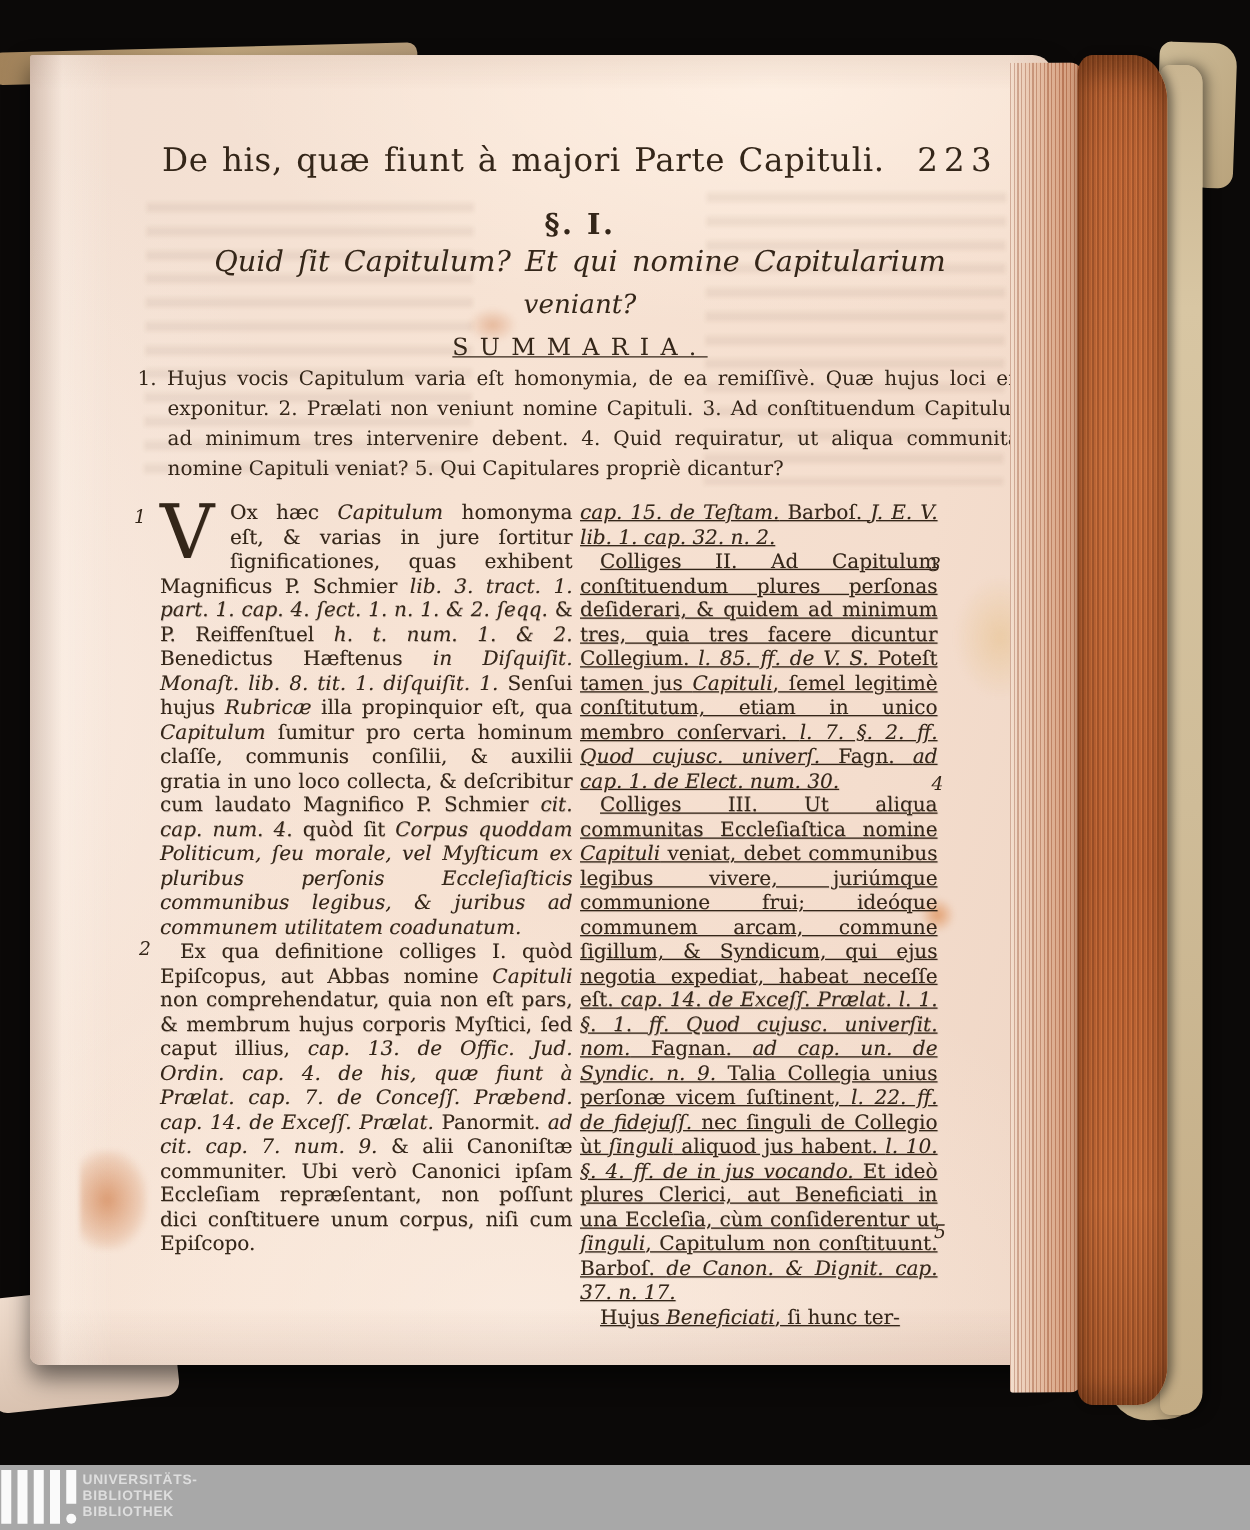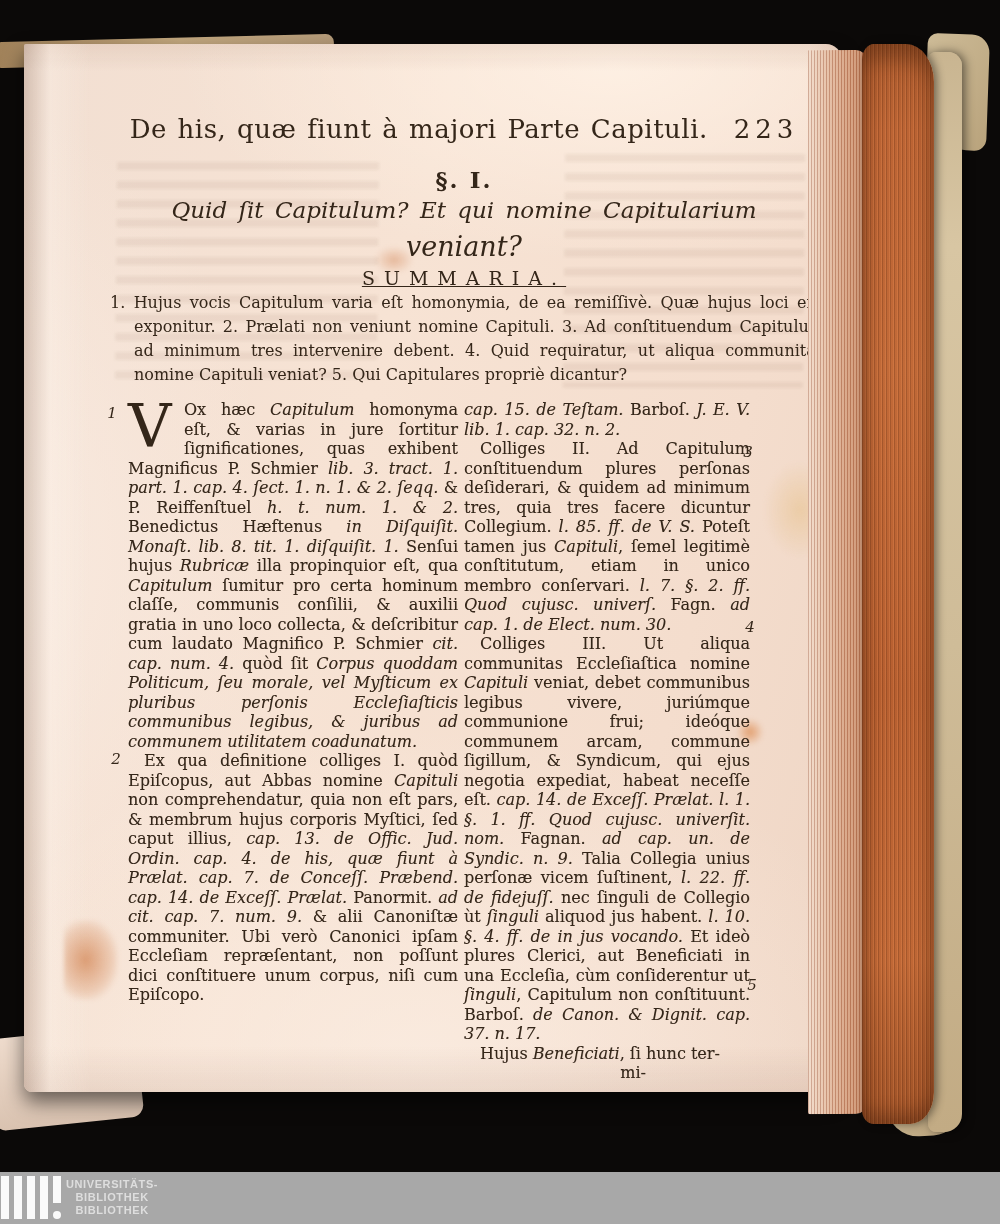--- a/index.html
+++ b/index.html
@@ -62,42 +62,42 @@
     background:repeating-linear-gradient(180deg, rgba(115,78,58,.10) 0 8px, rgba(0,0,0,0) 8px 19px);}
   .bleed.b1{left:92px;top:118px;width:262px;height:222px;}
   .bleed.b2{left:540px;top:110px;width:240px;height:234px;}
 
   
   .centered{position:absolute;left:60px;width:760px;text-align:center;}
   .running-head{top:70px;font-size:26px;letter-spacing:.5px;word-spacing:2px;white-space:nowrap;}
   .running-head .pagenum{margin-left:26px;letter-spacing:5px;}
   .section-mark{top:122px;font-size:23px;font-weight:bold;letter-spacing:2px;}
   .section-title-1{top:153px;font-size:23px;font-style:italic;word-spacing:4px;}
-  .section-title-2{top:187px;font-size:27px;font-style:italic;}
+  .section-title-2{top:187px;font-size:21px;font-style:italic;}
   .summaria-head{top:223px;font-size:19px;letter-spacing:9px;text-decoration:underline;}
 
   .summary-block{position:absolute;left:86px;top:247px;width:690px;
     font-size:16px;line-height:24px;text-align:justify;
     text-indent:-24px;padding-left:24px;}
 
   .col{position:absolute;top:356px;font-size:16px;line-height:19.5px;text-align:justify;
        text-shadow:.3px .3px 0 rgba(52,38,25,.30);}
   .col p{margin:0;}
   .col p.indent{text-indent:16px;}
   .col-left{left:104px;width:330px;}
-  .col-right{left:440px;width:286px;}
+  .col-right{left:440px;width:286px;text-decoration:underline;}
   .dropcap{float:left;font-size:60px;line-height:48px;height:52px;width:52px;margin:2px 4px 0 0;}
   .catchword{text-align:right;padding-right:104px;}
 
   .margin-num{position:absolute;font-size:15px;font-style:italic;width:20px;text-align:center;}
   .m1{left:78px;top:360px;}  .m2{left:82px;top:706px;}
   .m3{left:714px;top:399px;} .m4{left:716px;top:574px;} .m5{left:718px;top:932px;}
 
   
-  .footer-band{position:absolute;left:0;top:1172px;width:1000px;height:52px;background:#a8a8a8;z-index:6;text-align:center;}
+  .footer-band{position:absolute;left:0;top:1172px;width:1000px;height:52px;background:#a8a8a8;z-index:6;}
   .logo-bars{position:absolute;left:1px;top:4px;display:flex;gap:5px;}
   .bar{width:8px;height:43px;background:#fafafa;}
   .bar-excl{width:8px;height:43px;position:relative;}
   .bar-excl .stem{width:8px;height:27px;background:#fafafa;}
   .bar-excl .dot{position:absolute;left:0;bottom:0;width:8px;height:8px;border-radius:50%;background:#fafafa;}
   .logo-text{position:absolute;left:66px;top:6px;
     font-family:"Liberation Sans","DejaVu Sans",sans-serif;font-size:11px;font-weight:bold;
     letter-spacing:.6px;line-height:13px;color:#dedede;}
 </style>
 </head>
@@ -137,21 +137,20 @@
     <div class="col col-left">
       <p><span class="dropcap">V</span><span><span>Ox hæc </span><i>Capitulum</i><span> homonyma eſt, &amp; varias in jure ſortitur ſignificationes, quas exhibent Magnificus P. Schmier </span><i>lib. 3. tract. 1. part. 1. cap. 4. ſect. 1. n. 1. &amp; 2. ſeqq.</i><span> &amp; P. Reiffenſtuel </span><i>h. t. num. 1. &amp; 2.</i><span> Benedictus Hæftenus </span><i>in Diſquiſit. Monaſt. lib. 8. tit. 1. diſquiſit. 1.</i><span> Senſui hujus </span><i>Rubricæ</i><span> illa propinquior eſt, qua </span><i>Capitulum</i><span> ſumitur pro certa hominum claſſe, communis conſilii, &amp; auxilii gratia in uno loco collecta, &amp; deſcribitur cum laudato Magnifico P. Schmier </span><i>cit. cap. num. 4.</i><span> quòd ſit </span><i>Corpus quoddam Politicum, ſeu morale, vel Myſticum ex pluribus perſonis Eccleſiaſticis communibus legibus, &amp; juribus ad communem utilitatem coadunatum.</i></span></p>
       <p class="indent"><span>Ex qua definitione colliges I. quòd Epiſcopus, aut Abbas nomine </span><i>Capituli</i><span> non comprehendatur, quia non eſt pars, &amp; membrum hujus corporis Myſtici, ſed caput illius, </span><i>cap. 13. de Offic. Jud. Ordin. cap. 4. de his, quæ fiunt à Prælat. cap. 7. de Conceſſ. Præbend. cap. 14. de Exceſſ. Prælat.</i><span> Panormit. </span><i>ad cit. cap. 7. num. 9.</i><span> &amp; alii Canoniſtæ communiter. Ubi verò Canonici ipſam Eccleſiam repræſentant, non poſſunt dici conſtituere unum corpus, niſi cum Epiſcopo.</span></p>
     </div>
 
     <div class="col col-right">
       <p><i>cap. 15. de Teſtam.</i><span> Barboſ. </span><i>J. E. V. lib. 1. cap. 32. n. 2.</i></p>
       <p class="indent"><span>Colliges II. Ad Capitulum conſtituendum plures perſonas deſiderari, &amp; quidem ad minimum tres, quia tres facere dicuntur Collegium. </span><i>l. 85. ff. de V. S.</i><span> Poteſt tamen jus </span><i>Capituli</i><span>, ſemel legitimè conſtitutum, etiam in unico membro conſervari. </span><i>l. 7. §. 2. ff. Quod cujusc. univerſ.</i><span> Fagn. </span><i>ad cap. 1. de Elect. num. 30.</i></p>
       <p class="indent"><span>Colliges III. Ut aliqua communitas Eccleſiaſtica nomine </span><i>Capituli</i><span> veniat, debet communibus legibus vivere, juriúmque communione frui; ideóque communem arcam, commune ſigillum, &amp; Syndicum, qui ejus negotia expediat, habeat neceſſe eſt. </span><i>cap. 14. de Exceſſ. Prælat. l. 1. §. 1. ff. Quod cujusc. univerſit. nom.</i><span> Fagnan. </span><i>ad cap. un. de Syndic. n. 9.</i><span> Talia Collegia unius perſonæ vicem ſuſtinent, </span><i>l. 22. ff. de fidejuſſ.</i><span> nec ſinguli de Collegio ùt </span><i>ſinguli</i><span> aliquod jus habent. </span><i>l. 10. §. 4. ff. de in jus vocando.</i><span> Et ideò plures Clerici, aut Beneficiati in una Eccleſia, cùm conſiderentur ut </span><i>ſinguli</i><span>, Capitulum non conſtituunt. Barboſ. </span><i>de Canon. &amp; Dignit. cap. 37. n. 17.</i></p>
       <p class="indent"><span>Hujus </span><i>Beneficiati</i><span>, ſi hunc ter-</span></p>
-      <div class="catchword">mi-</div>
     </div>
 
   </div>
 
   <div class="leaves-strip"></div>
   <div class="fore-edge"></div>
   <div class="cover-strip"></div>
   <div class="cover-corner-top"></div>
   <div class="cover-corner-bottom"></div>
 

